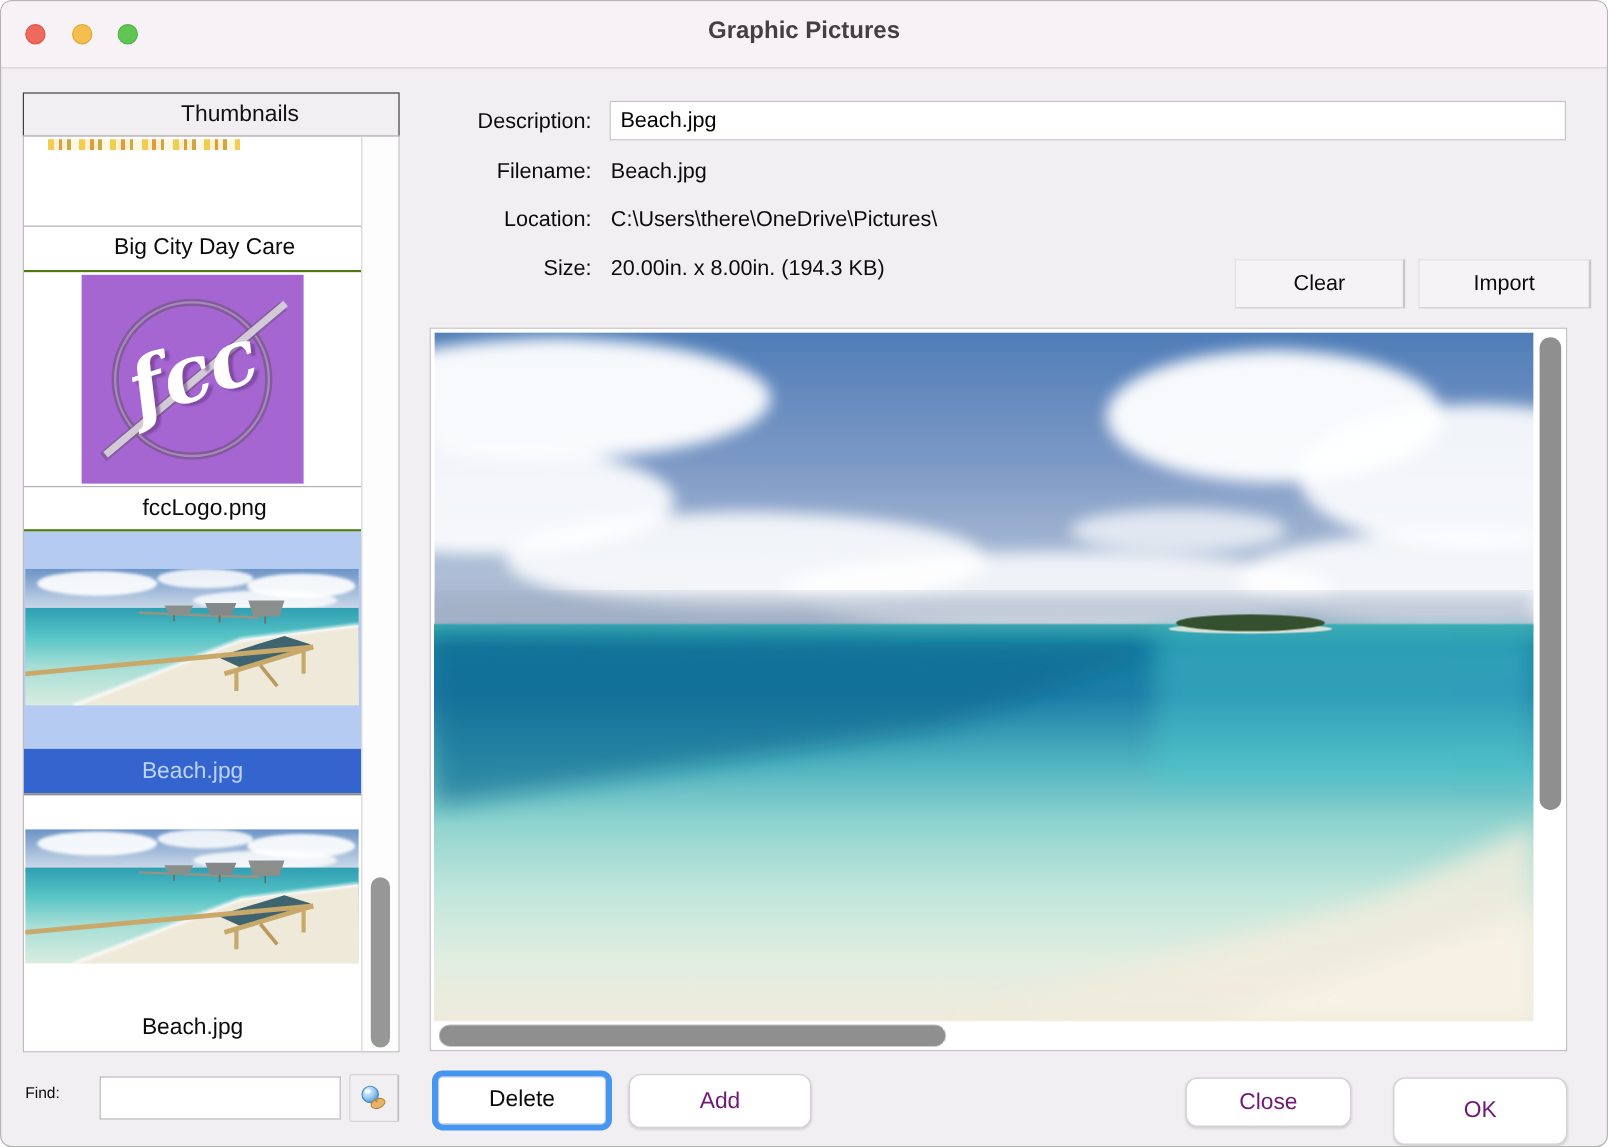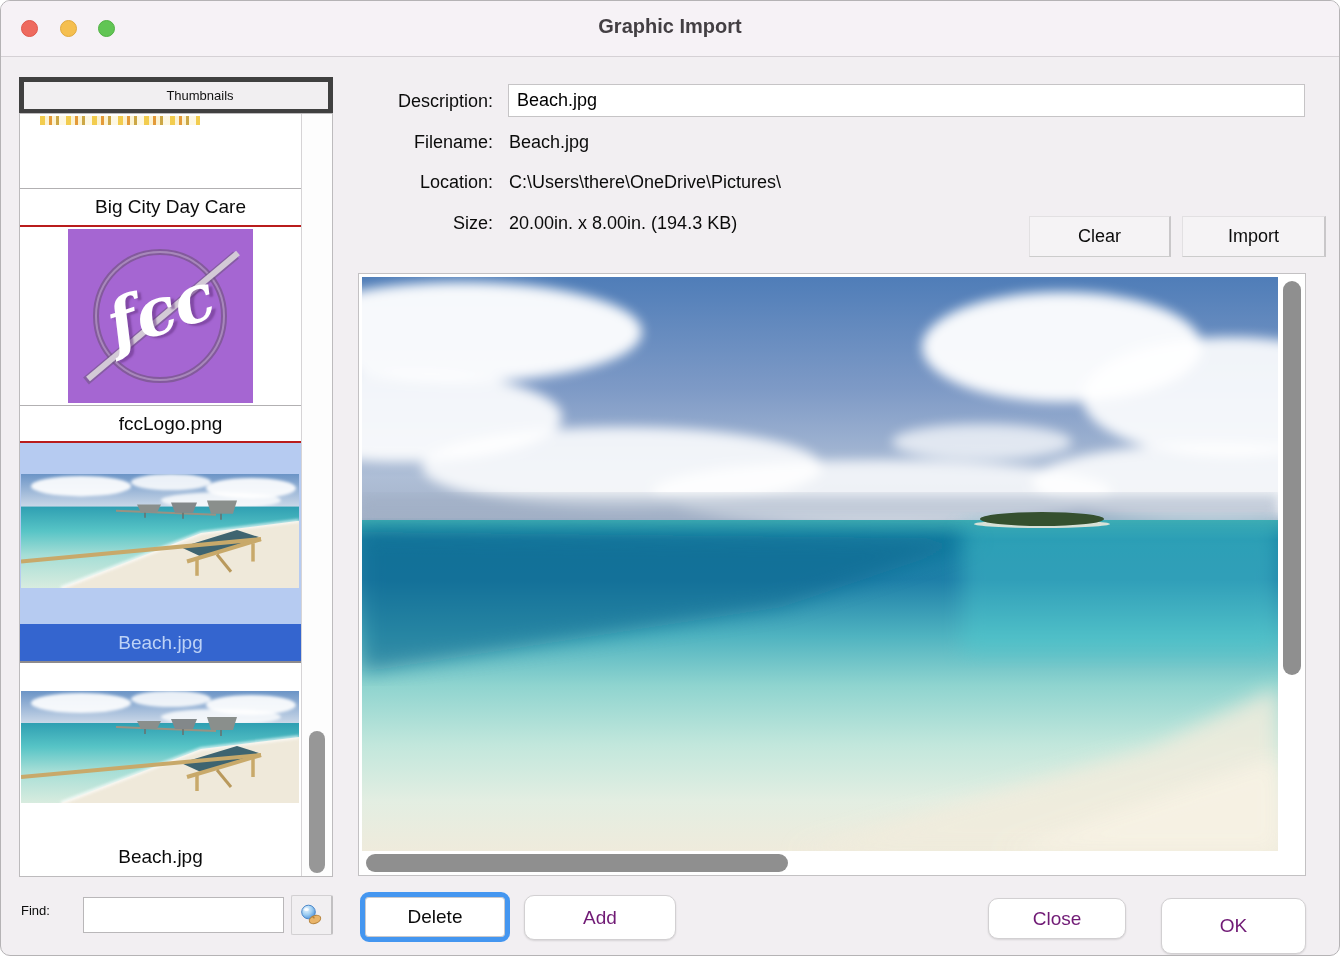--- a/index.html
+++ b/index.html
@@ -5,27 +5,27 @@
   html,body{margin:0;padding:0;background:#ffffff;font-family:"Liberation Sans","DejaVu Sans",sans-serif;}
   #window{position:relative;width:1340px;height:956px;background:#f2eff2;border-radius:10px;overflow:hidden;border:1px solid #b5b3b5;box-sizing:border-box;}
   
   .titlebar{position:absolute;left:0;top:0;width:100%;height:55px;background:#f6f2f6;border-bottom:1px solid #d5d1d5;}
   .tl{position:absolute;top:19px;width:17px;height:17px;border-radius:50%;}
   .tl.red{left:20px;background:#ee6a5e;border:1px solid #e0564b;box-sizing:border-box;}
   .tl.yellow{left:59px;background:#f5bf4f;border:1px solid #e0a93e;box-sizing:border-box;}
   .tl.green{left:97px;background:#61c554;border:1px solid #51b244;box-sizing:border-box;}
   .title{position:absolute;left:0;top:14px;width:100%;text-align:center;font-size:20px;font-weight:bold;color:#433f43;}
   
-  .thumb-header{position:absolute;left:18px;top:76px;width:314px;height:37px;background:#f1eff1;border:5px solid #404040;box-sizing:border-box;display:flex;align-items:center;justify-content:center;font-size:13px;color:#111;padding-left:48px;}
+  .thumb-header{position:absolute;left:18px;top:76px;width:314px;height:37px;background:#f1eff1;border:1px solid #404040;box-sizing:border-box;display:flex;align-items:center;justify-content:center;font-size:19px;color:#111;padding-left:48px;}
   .thumb-list{position:absolute;left:18px;top:112px;width:314px;height:764px;background:#ffffff;border:1px solid #bdbbbd;box-sizing:border-box;overflow:hidden;}
   .cell{position:absolute;left:0;width:281px;box-sizing:border-box;}
   .r1-img{top:0;height:74px;background:#fff;}
   .partial-strip{position:absolute;left:20px;top:2px;width:160px;height:9px;background:
     repeating-linear-gradient(90deg,#f2ca45 0 5px,#fbf2d2 5px 9px,#e2952f 9px 12px,#fbf2d2 12px 16px,#caa33c 16px 19px,#fdf7e2 19px 26px);opacity:.95;}
-  .label-cell{display:flex;align-items:center;justify-content:center;font-size:19px;color:#0b0b0b;background:#fff;border-top:1px solid #b2b0b2;border-bottom:2px solid #b91c1c;padding-left:20px;}
+  .label-cell{display:flex;align-items:center;justify-content:center;font-size:19px;color:#0b0b0b;background:#fff;border-top:1px solid #b2b0b2;border-bottom:2px solid #4d7c0f;padding-left:20px;}
   .r1-label{top:74px;height:39px;}
   .r2-img{top:113px;height:178px;background:#fff;}
   .fcc-box{position:absolute;left:48px;top:2px;width:185px;height:174px;background:#a566d2;overflow:hidden;}
   .fcc-box svg{position:absolute;left:0;top:0;}
   .fcc-text{position:absolute;left:0;top:42px;width:100%;text-align:center;font-family:"DejaVu Serif",serif;font-style:italic;font-weight:bold;font-size:66px;color:#ffffff;transform:rotate(-18deg);text-shadow:3px 3px 2px rgba(100,50,130,.55);}
   .sel-cell{top:329px;height:181px;background:#b6cbf1;}
   .beach-thumb{position:absolute;left:1px;width:278px;height:114px;}
   .sel-cell .beach-thumb{top:31px;}
   .sel-bar{position:absolute;left:0;top:510px;width:281px;height:37px;background:#3465cf;display:flex;align-items:center;justify-content:center;font-size:19px;color:#bdd2f6;}
   .sel-sep{position:absolute;left:0;top:547px;width:281px;height:2px;background:#8d8b8d;}
@@ -59,21 +59,21 @@
 </style>
 </head>
 <body>
 
 <div id="window">
 
   <div class="titlebar">
     <span class="tl red"></span>
     <span class="tl yellow"></span>
     <span class="tl green"></span>
-    <div class="title">Graphic Import</div>
+    <div class="title">Graphic Pictures</div>
   </div>
 
   <div class="thumb-header">Thumbnails</div>
 
   <div class="thumb-list">
 
     <div class="cell r1-img">
       <div class="partial-strip"></div>
     </div>
     <div class="cell label-cell r1-label">Big City Day Care</div>

